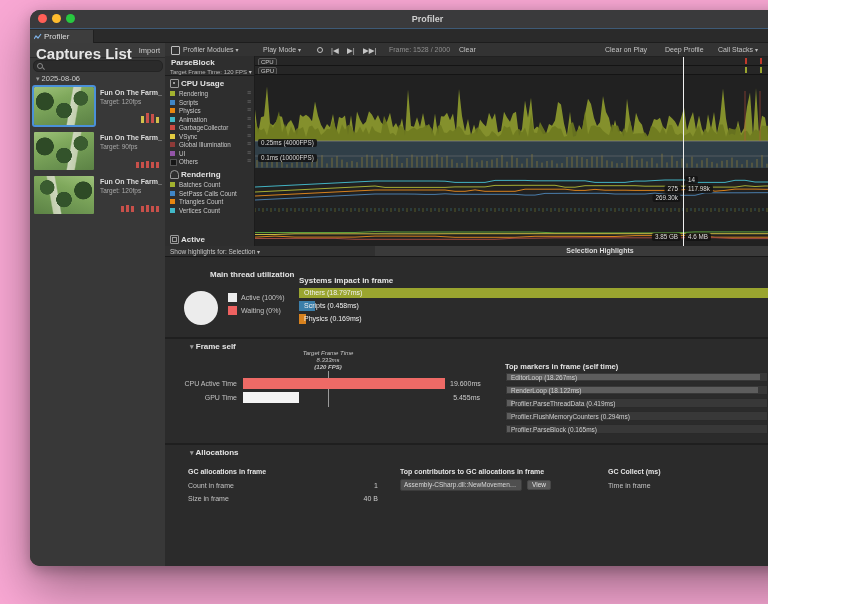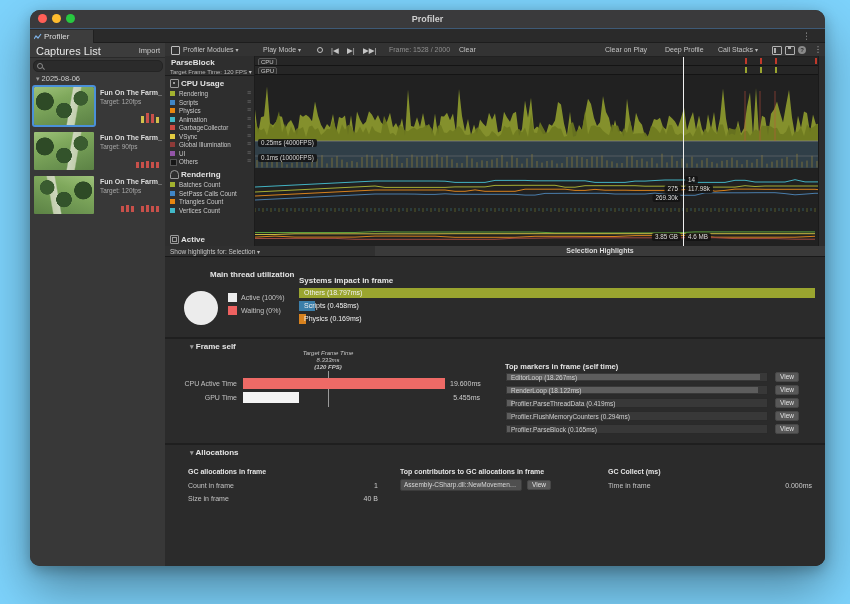--- a/index.html
+++ b/index.html
@@ -1,33 +1,33 @@
 <!DOCTYPE html>
 <html><head>
 <meta charset="utf-8">
 <style>
   body{margin:0;background:#fff}
-  .page{position:relative;width:850px;height:604px;background:#7dd3fc;overflow:hidden;
+  .page{position:relative;width:768px;height:604px;background:#f9a8d4;overflow:hidden;
         font-family:"Liberation Sans",sans-serif;-webkit-font-smoothing:antialiased}
   .abs{position:absolute}
   .window{position:absolute;left:30px;top:10px;width:795px;height:556px;background:#2b2b2b;
           border-radius:10px;overflow:hidden;
           box-shadow:0 22px 50px rgba(0,0,0,.38),0 4px 14px rgba(0,0,0,.25)}
   
   .titlebar{left:0;top:0;width:100%;height:18px;background:#3a3a3c;border-bottom:1px solid #232325}
   .tl{width:9px;height:9px;border-radius:50%;top:4px}
   .win-title{left:0;top:0;width:100%;text-align:center;font-size:9px;font-weight:bold;color:#cfcfcf;line-height:18px}
   
   .tabbar{left:0;top:18px;width:100%;height:15px;background:#2a2a2a;border-top:1px solid #3e5a77;border-bottom:1px solid #1d1d1d;box-sizing:border-box}
   .tab{left:0;top:1px;height:13px;width:64px;background:#3d3d3d;border-right:1px solid #202020;
        color:#ddd;font-size:8px;line-height:13px;padding-left:5px;box-sizing:border-box}
   
   .sidebar{left:0;top:33px;width:135px;bottom:0;background:#383838;border-right:1px solid #1f1f1f}
   .sb-header{left:0;top:0;width:100%;height:14px;background:#3c3c3c;border-bottom:1px solid #2a2a2a}
-  .sb-title{left:6px;top:2px;font-size:11px;font-weight:normal;color:#e6e6e6}
+  .sb-title{left:6px;top:2px;font-size:15px;font-weight:bold;color:#e6e6e6}
   .sb-import{right:5px;top:3px;font-size:7.5px;color:#cccccc}
   .sb-search{left:3px;top:17px;width:128px;height:10px;background:#2b2b2b;border:1px solid #242424;border-radius:5px}
   .lens{left:3px;top:2px;width:4px;height:4px;border:1px solid #8a8a8a;border-radius:50%}
   .lens:after{content:"";position:absolute;left:4px;top:4px;width:3px;height:1px;background:#8a8a8a;transform:rotate(45deg)}
   .sb-group{left:6px;top:31px;font-size:7.5px;color:#cfcfcf}
   .cap-item{left:2px;width:131px;height:43px}
   .thumb{left:2px;top:2px;width:60px;height:38px;border-radius:1px;
      background:
       radial-gradient(circle at 18% 38%, #2e4a26 0 16%, rgba(0,0,0,0) 17%),
       radial-gradient(circle at 50% 62%, #33532b 0 20%, rgba(0,0,0,0) 21%),

